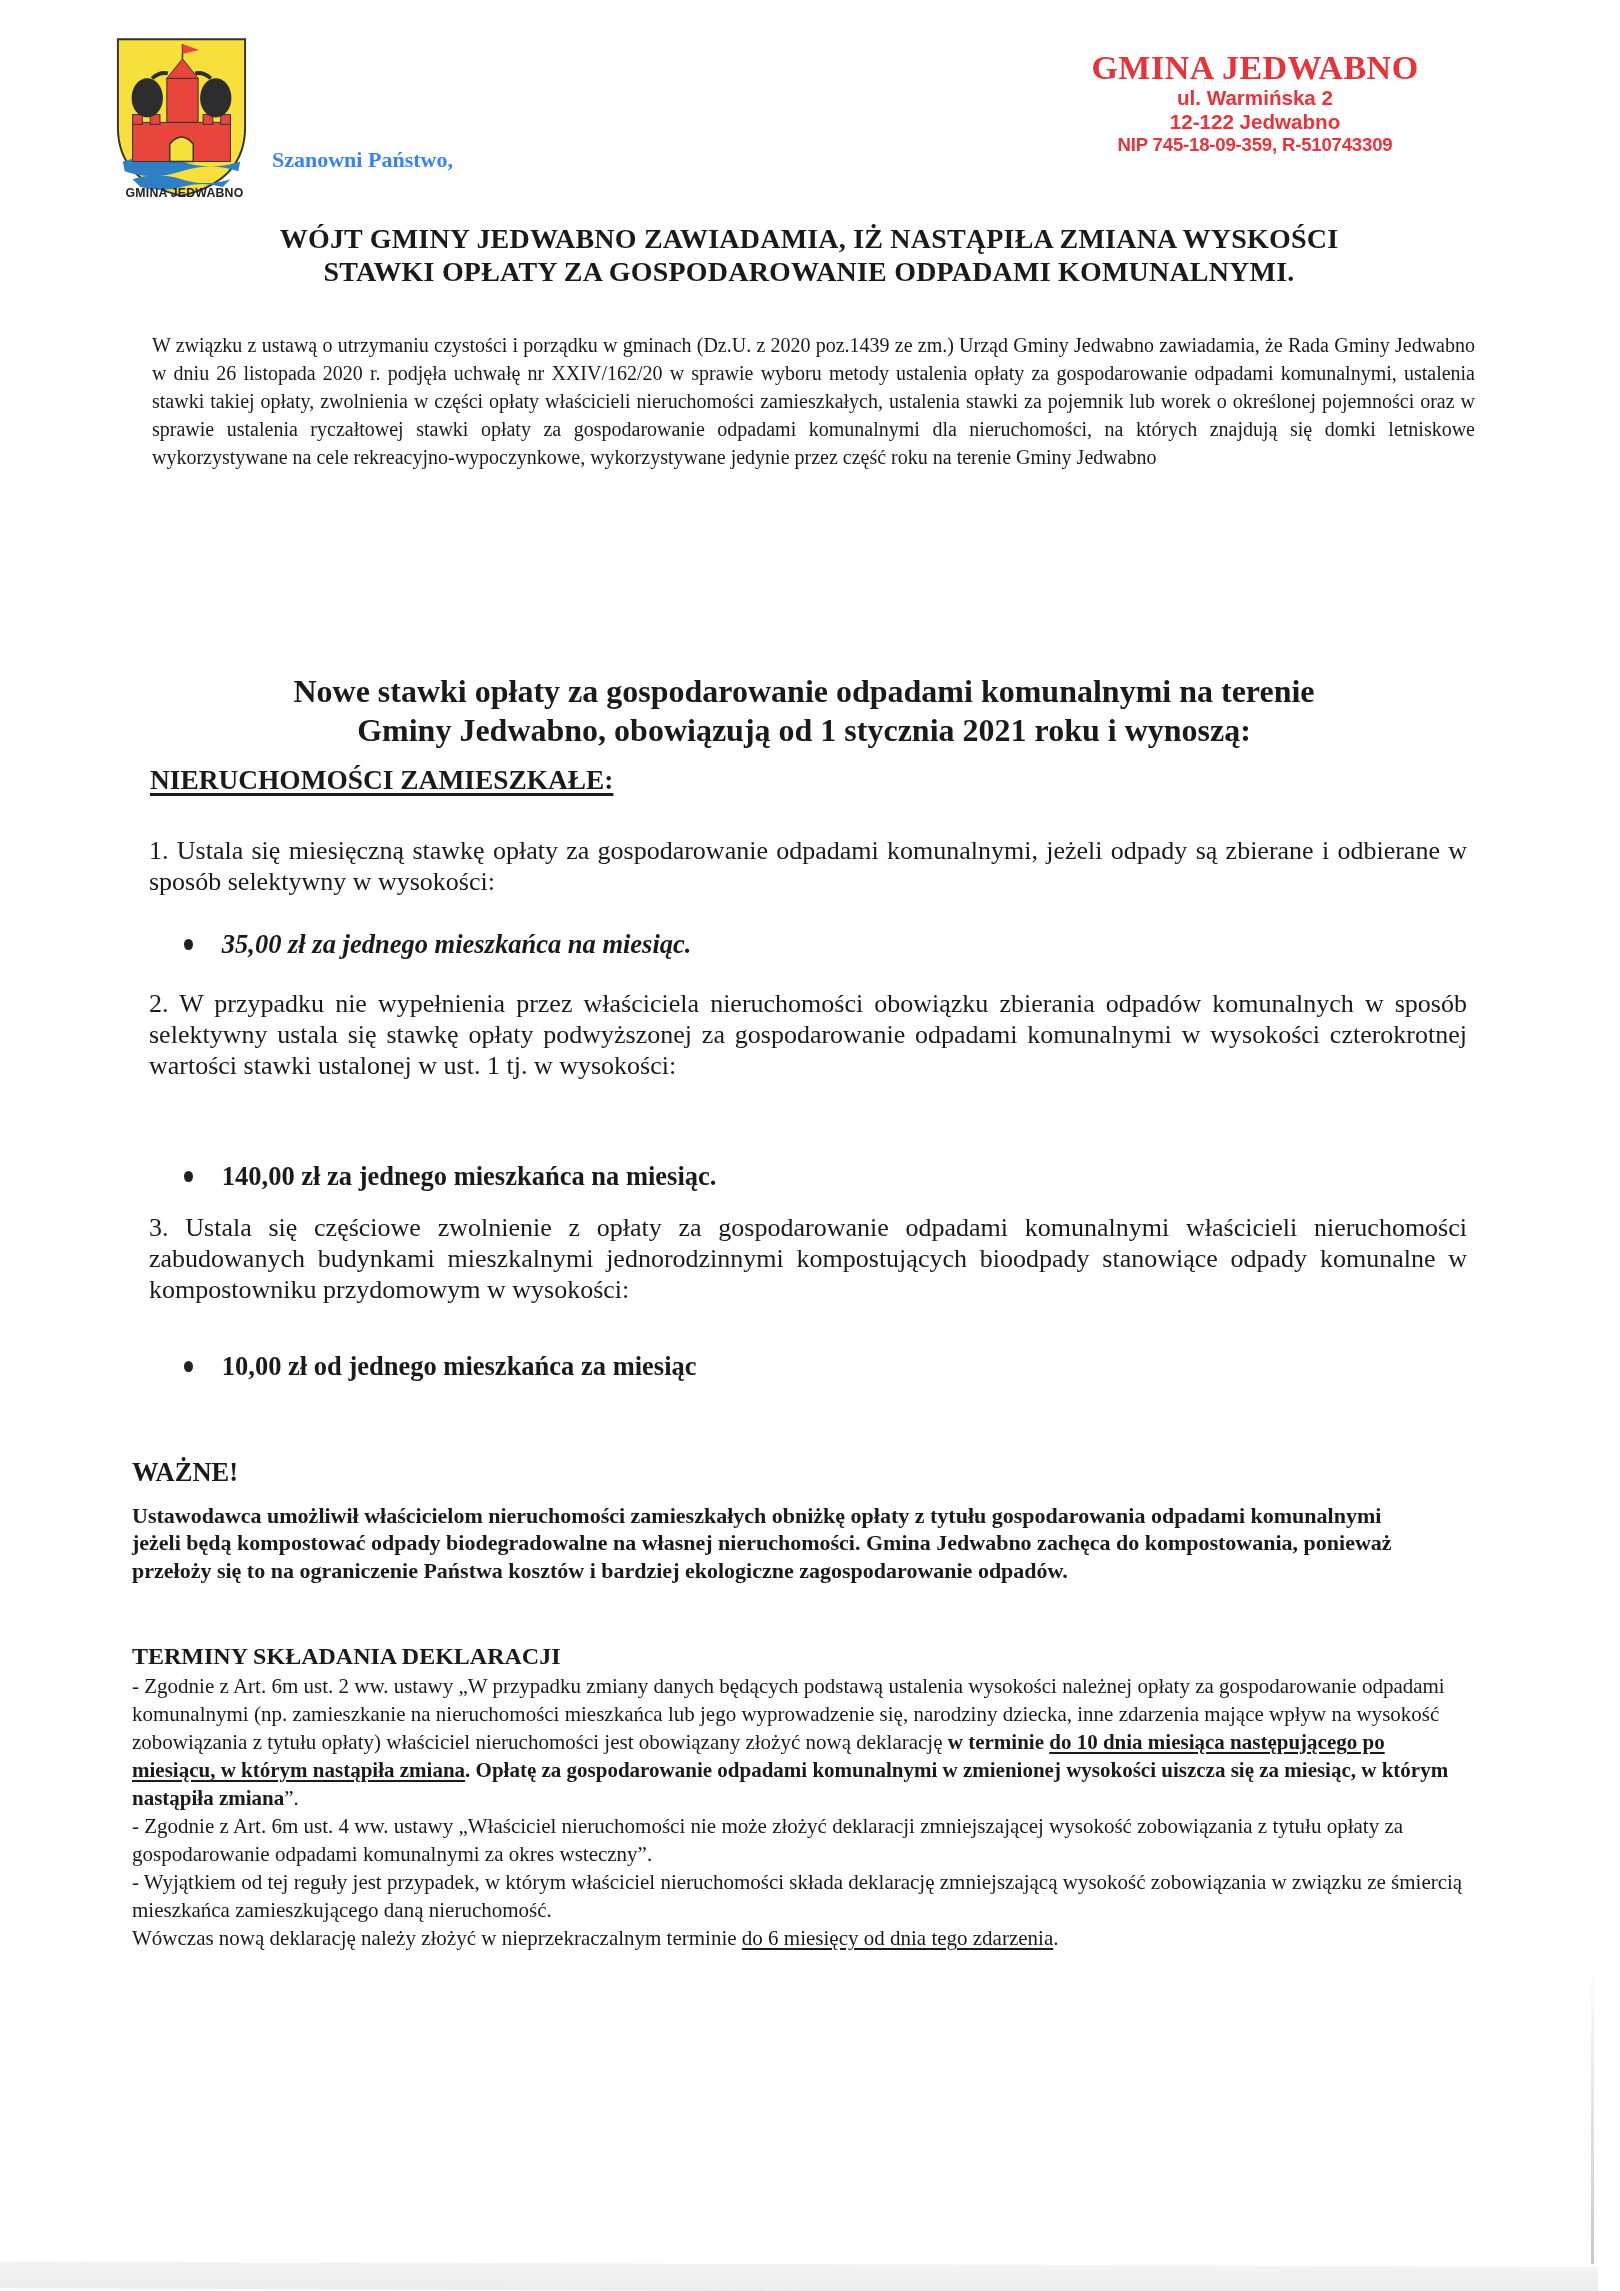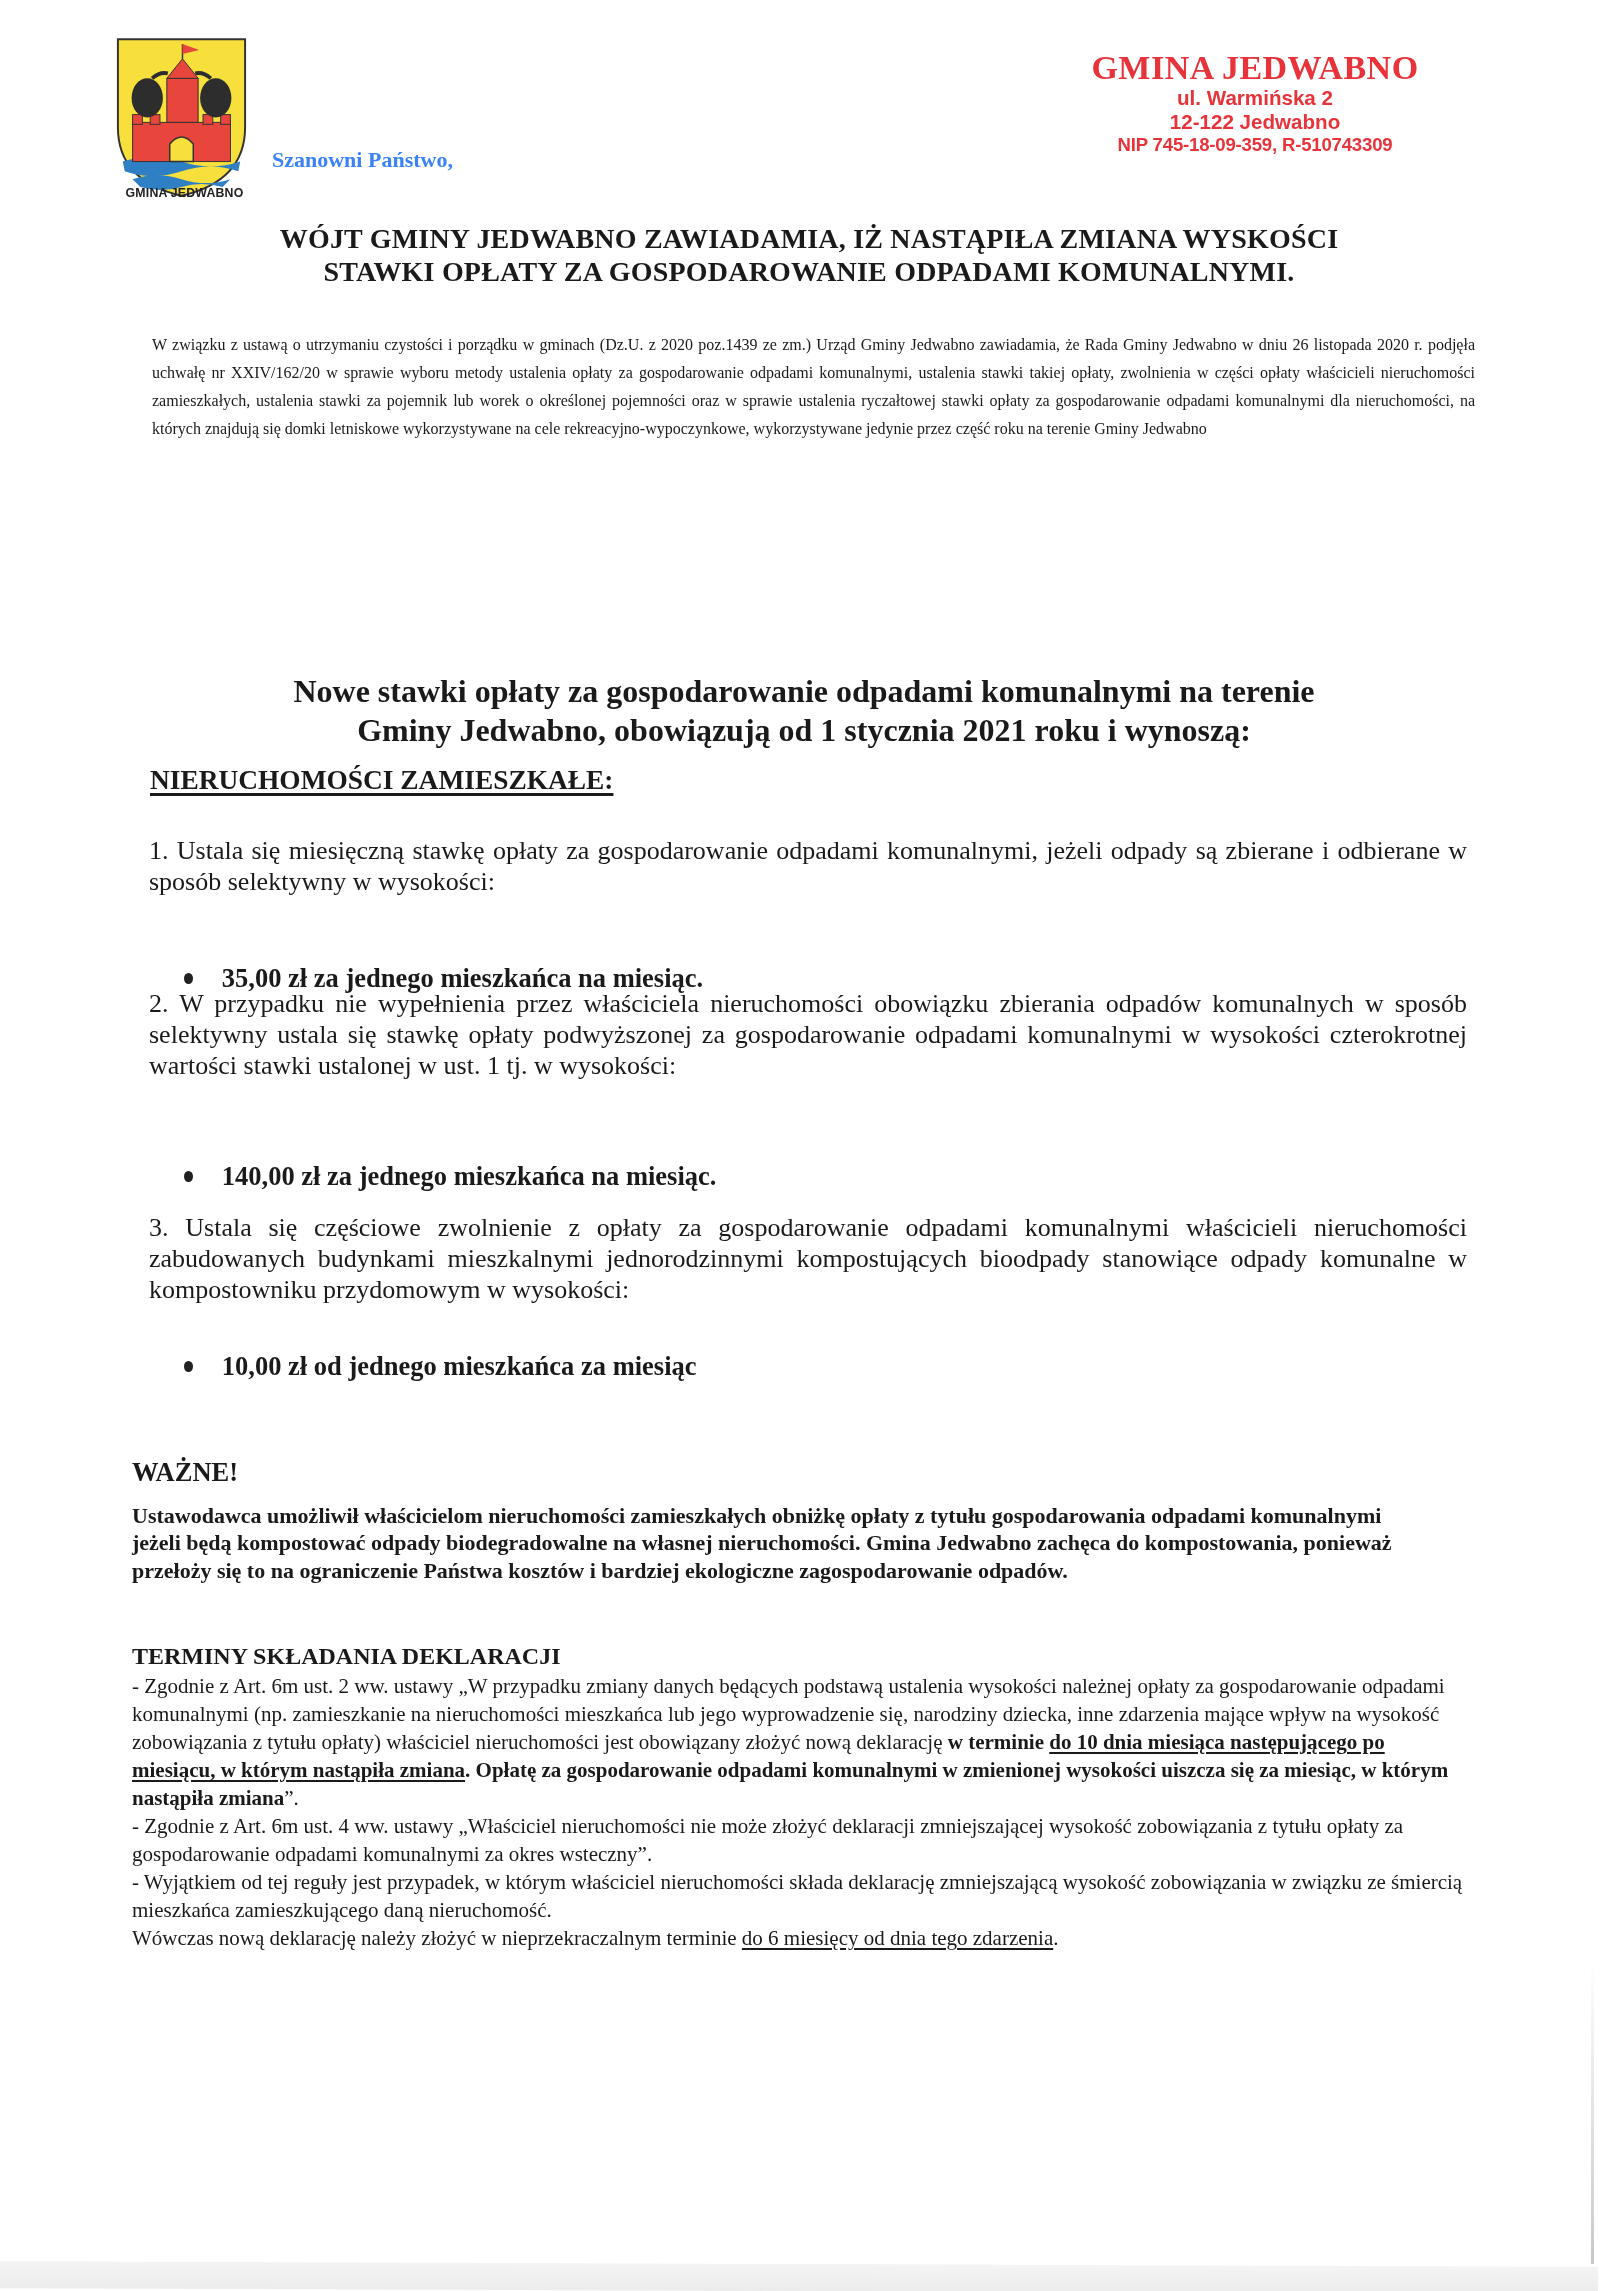--- a/index.html
+++ b/index.html
@@ -13,34 +13,34 @@
   .crest-caption { position: absolute; left: 116px; top: 186px; width: 137px; text-align: center; font-family: "Liberation Sans", "DejaVu Sans", sans-serif; font-size: 12.3px; font-weight: bold; color: #222; letter-spacing: 0.2px; }
   .greeting { position: absolute; left: 272px; top: 147px; font-size: 22px; font-weight: bold; color: #3b82f6; }
   .stamp { position: absolute; left: 1059px; top: 49px; width: 392px; text-align: center; color: #e8333a; }
   .stamp-name { font-family: "Liberation Serif", serif; font-weight: bold; font-size: 34px; letter-spacing: 0.5px; line-height: 37px; }
   .stamp-line { font-family: "Liberation Sans", sans-serif; font-weight: bold; font-size: 20.6px; line-height: 23.5px; }
   .stamp-line.nip { font-size: 18.6px; letter-spacing: -0.2px; }
 
   
   .title { position: absolute; left: 157px; top: 222px; width: 1304px; text-align: center; font-weight: bold; font-size: 28px; line-height: 33px; letter-spacing: 0.2px; }
 
-  .para { position: absolute; left: 152px; width: 1323px; font-size: 16px; line-height: 28px; text-align: justify; text-align-last: left; }
+  .para { position: absolute; left: 152px; width: 1323px; font-size: 20px; line-height: 28px; text-align: justify; text-align-last: left; }
   .para1 { top: 331px; }
 
   .subtitle { position: absolute; left: 167px; top: 672px; width: 1274px; text-align: center; font-weight: bold; font-size: 32px; line-height: 39px; }
   .section-heading { position: absolute; left: 150px; top: 765px; font-weight: bold; font-size: 27.4px; text-decoration: underline; text-decoration-thickness: 2.9px; text-underline-offset: 3.9px; }
 
   .item { position: absolute; left: 149px; width: 1318px; font-size: 26px; line-height: 31px; text-align: justify; text-align-last: left; }
   .item1 { top: 835px; }
   .item2 { top: 988px; }
   .item3 { top: 1212px; }
 
   .bullet { position: absolute; left: 184px; font-weight: bold; font-size: 26.5px; display: flex; align-items: center; }
   .bullet .dot { width: 8.8px; height: 10.8px; border-radius: 50%; background: #222; margin-right: 29px; }
-  .bullet1 { top: 963px; }
+  .bullet1 { top: 929px; font-style: italic; }
   .bullet2 { top: 1161px; }
   .bullet3 { top: 1351px; }
 
   .important-heading { position: absolute; left: 132px; top: 1457px; font-weight: bold; font-size: 26.5px; }
   .important-text { position: absolute; left: 132px; top: 1490px; width: 1294px; font-weight: bold; font-size: 22px; line-height: 27.4px; margin-top: 12px; }
 
   .terms-heading { position: absolute; left: 132px; top: 1643px; font-weight: bold; font-size: 24px; }
   .terms-text { position: absolute; left: 132px; top: 1672px; width: 1333px; font-size: 21px; line-height: 28px; }
   .terms-text b { font-weight: bold; }
   .u { text-decoration: underline; text-decoration-thickness: 2px; text-underline-offset: 2.9px; }

